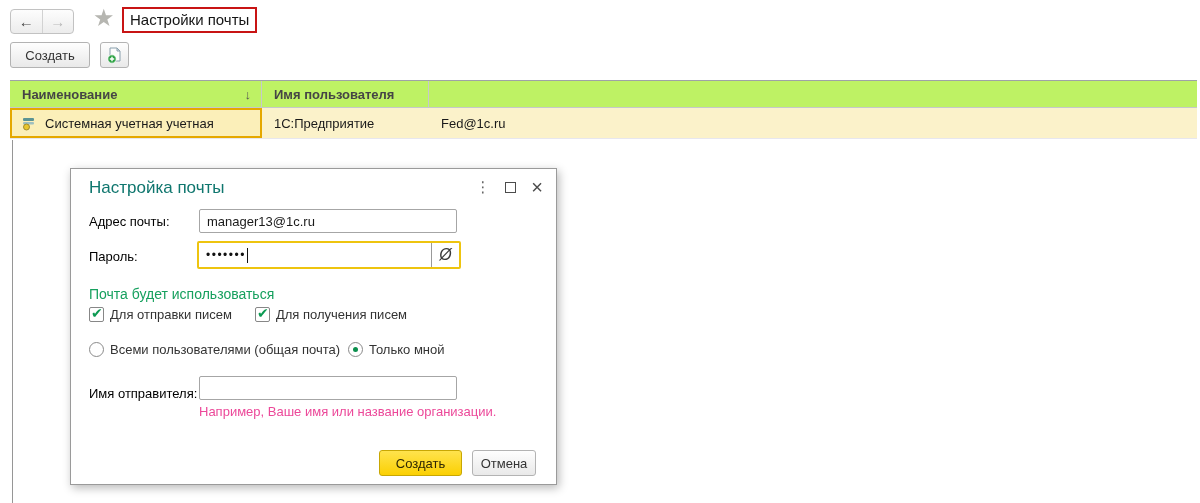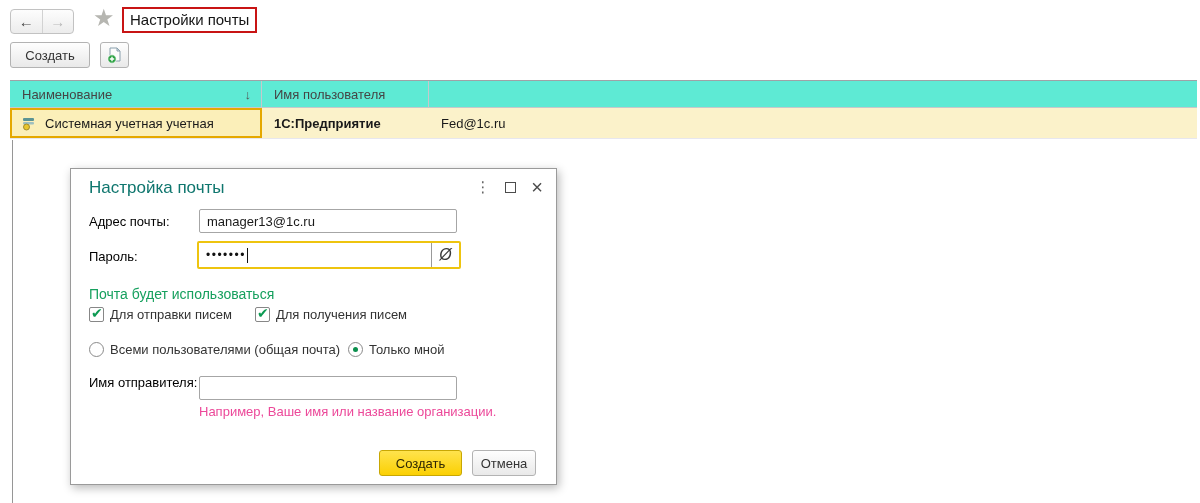--- a/index.html
+++ b/index.html
@@ -22,32 +22,32 @@
 
   
   .btn { border:1px solid #b3b3b3; border-radius:3px;
     background:linear-gradient(#fefefe,#e9e9e9); font-size:13px; color:#333;
     display:flex; align-items:center; justify-content:center; cursor:pointer; }
   .create-toolbar-btn { position:absolute; left:10px; top:42px; width:80px; height:26px; }
   .icon-btn { position:absolute; left:100px; top:42px; width:29px; height:26px; }
 
   
   .table { position:absolute; left:10px; top:80px; width:1187px; }
-  .t-header { display:flex; height:28px; background:#5eead4;
-    border-top:1px solid #9fa2a6; border-bottom:1px solid #c6c8cb; }
+  .t-header { display:flex; height:28px; background:#bef264;
+    border-top:1px solid #9fa2a6; border-bottom:1px solid #c6c8cb;font-weight:bold; }
   .t-col { display:flex; align-items:center; padding:0 10px 0 12px; color:#454545;
     border-right:1px solid #c6c8cb; }
   .t-col.c1 { width:252px; justify-content:space-between; }
   .t-col.c2 { width:167px; }
   .t-col.c3 { flex:1; border-right:none; }
   .sort-arrow { color:#555; font-size:13px; }
   .t-row { display:flex; height:31px; background:#fbf2ca; border-bottom:1px solid #e7e7ee; }
   .t-cell { display:flex; align-items:center; padding:0 12px; color:#1a1a1a; }
   .t-cell.c1 { width:252px; border:2px solid #e5a800; background:#fbefb9; padding:0 10px; }
-  .t-cell.c2 { width:167px;font-weight:bold; }
+  .t-cell.c2 { width:167px; }
   .t-cell.c3 { flex:1; }
   .row-icon { width:16px; height:15px; margin-right:7px; flex:0 0 auto; }
   .table-left-edge { position:absolute; left:12px; top:140px; height:363px;
     width:1px; background:#969696; }
 
   
   .dialog { position:absolute; left:70px; top:168px; width:487px; height:317px;
     background:#fff; border:1px solid #9a9a9a; box-shadow:2px 3px 9px rgba(0,0,0,.28); }
   .dlg-title { position:absolute; left:18px; top:9px; font-size:17px; color:#0f766e; }
   .dlg-controls { position:absolute; right:13px; top:9px; display:flex; gap:15px;
@@ -188,21 +188,21 @@
     <span class="radio"></span>
     <span>Всеми пользователями (общая почта)</span>
   </div>
   <div class="radio-item" style="left:277px; top:173px;">
     <span class="radio">
         <span class="dot"></span>
       </span>
     <span>Только мной</span>
   </div>
 
-  <div class="dlg-label" style="top:206px;">Имя отправителя:</div>
+  <div class="dlg-label" style="top:217px;">Имя отправителя:</div>
   <input class="dlg-input" style="top: 207px;" value="">
   <div class="hint">Например, Ваше имя или название организации.</div>
 
   <div class="dlg-footer">
     <div class="btn-create">Создать</div>
     <div class="btn btn-cancel">Отмена</div>
   </div>
 </div>
 
 </body></html>

